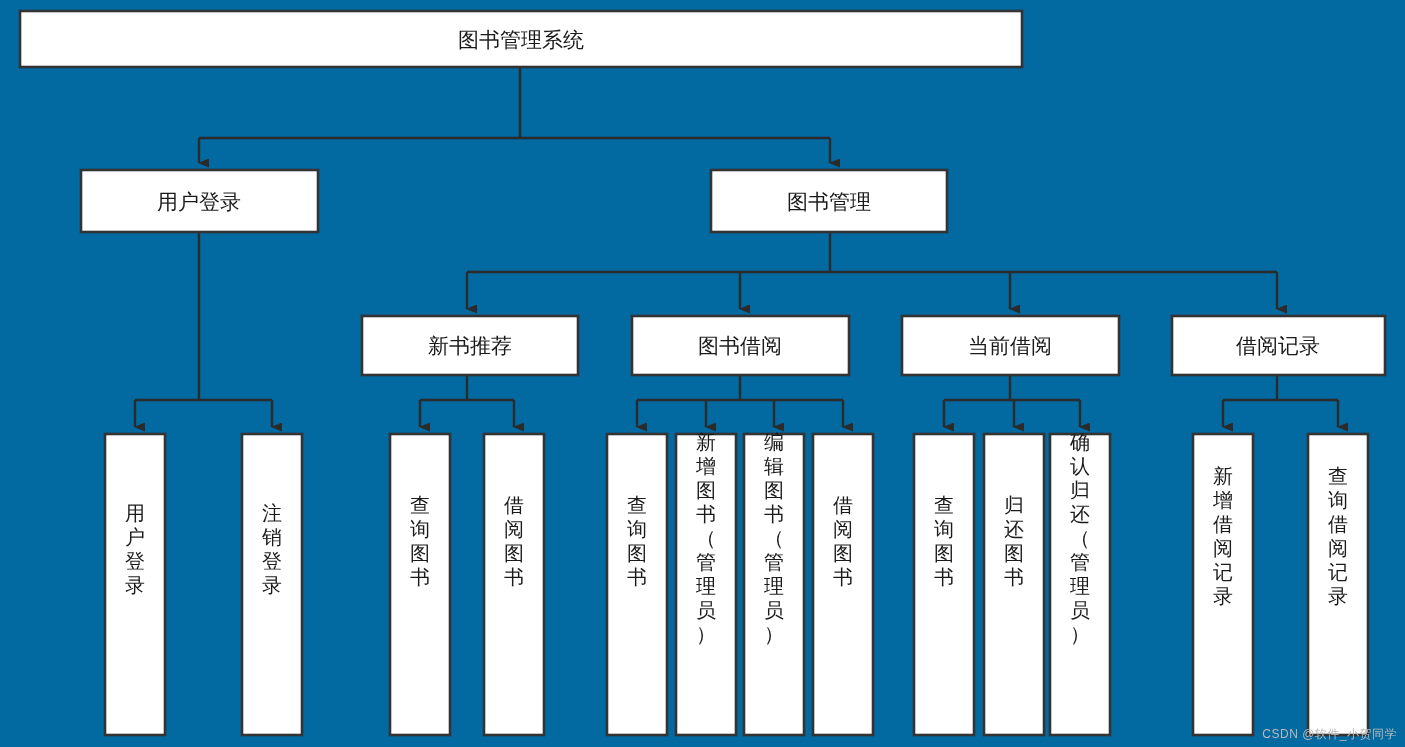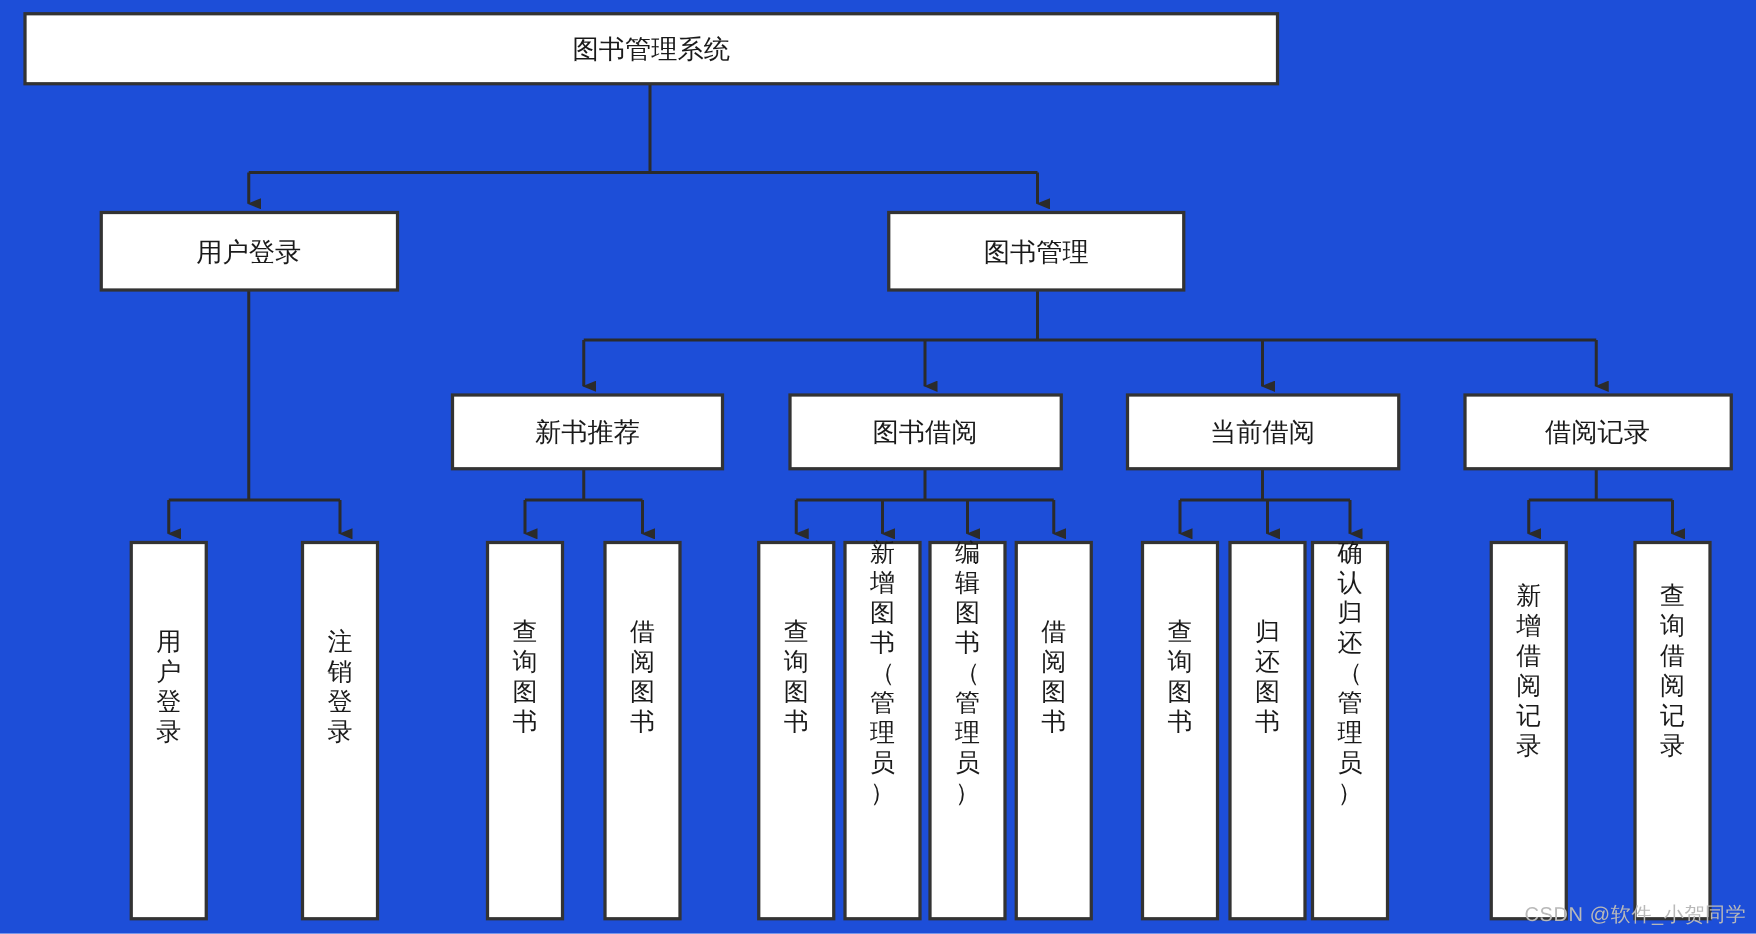--- a/index.html
+++ b/index.html
@@ -7,21 +7,21 @@
     padding: 0;
     background: #ffffff;
   }
   body {
     font-family: "Liberation Sans", "DejaVu Sans", sans-serif;
   }
   #diagram-root {
     position: relative;
     width: 1405px;
     height: 747px;
-    background: #1d4ed8;
+    background: #0369a1;
     overflow: hidden;
   }
   svg#flow-svg {
     position: absolute;
     top: 0;
     left: 0;
     width: 1405px;
     height: 747px;
     display: block;
   }
@@ -46,21 +46,21 @@
   .connector {
     stroke: #2b2b2b;
     stroke-width: 2.4;
     fill: none;
   }
   .watermark {
     position: absolute;
     right: 8px;
     bottom: 4px;
     font-family: "Liberation Sans", "DejaVu Sans", sans-serif;
-    font-size: 16px;
+    font-size: 12px;
     color: #b9b9b9;
     letter-spacing: 0.5px;
     white-space: nowrap;
     pointer-events: none;
     margin-top: 23px;
   }
 </style>
 </head>
 <body>
 

